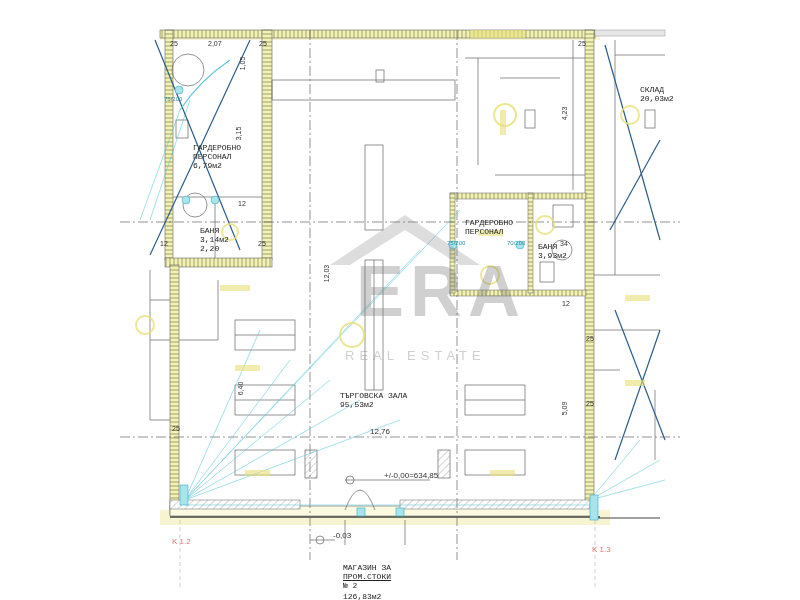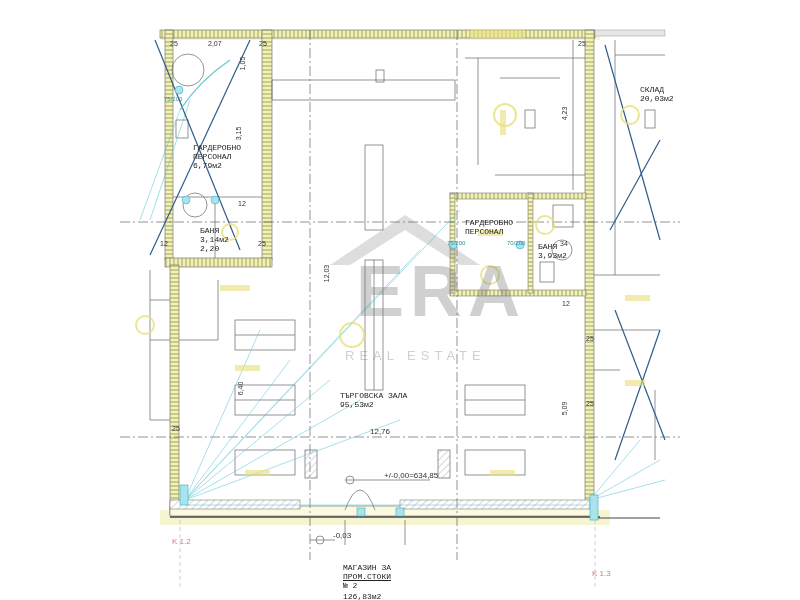--- a/index.html
+++ b/index.html
@@ -258,13 +258,13 @@
 <div class="dim vert" style="left:558px;top:110px;">4,23</div>
 <div class="dim" style="left:562px;top:300px;">12</div>
 <div class="dim" style="left:586px;top:335px;">25</div>
 <div class="dim" style="left:586px;top:400px;">25</div>
 <div class="dim" style="left:560px;top:240px;">34</div>
 <div class="dim" style="left:164px;top:96px;color:#2e8fa3;font-size:6px;">75/200</div>
 <div class="dim" style="left:447px;top:240px;color:#2e8fa3;font-size:6px;">75/200</div>
 <div class="dim" style="left:507px;top:240px;color:#2e8fa3;font-size:6px;">70/200</div>
 
 <div class="axis" style="left:172px;top:537px;">K 1.2</div>
-<div class="axis" style="left:592px;top:545px;margin-top:24px;">K 1.3</div>
+<div class="axis" style="left:592px;top:545px;">K 1.3</div>
 
 </body></html>

